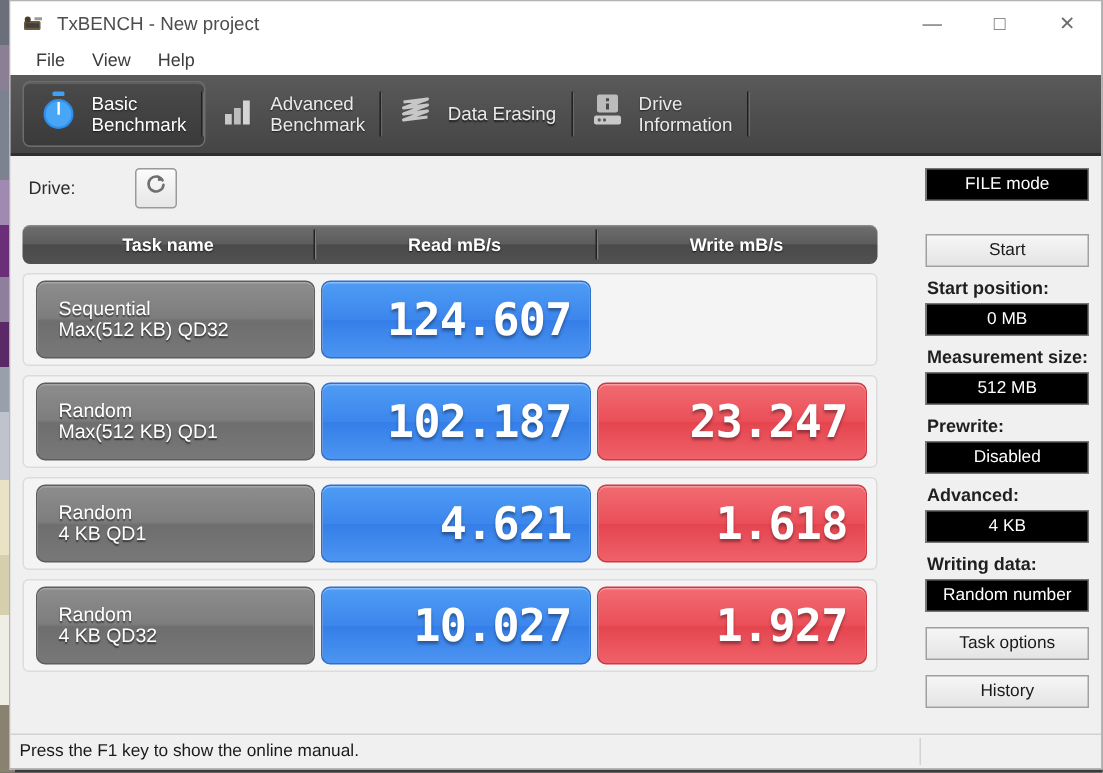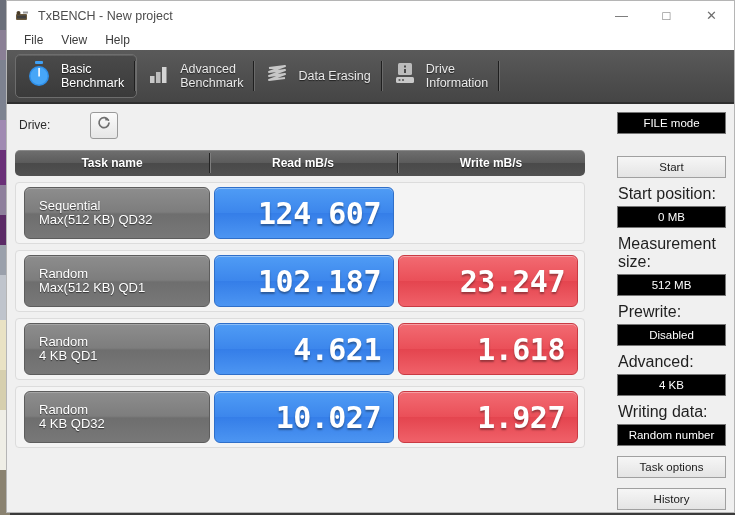--- a/index.html
+++ b/index.html
@@ -318,23 +318,24 @@
   .r-button {
     height: 22px;
     background: linear-gradient(to bottom, #f6f6f6, #e4e4e4);
     border: 1px solid #a0a0a0;
     display: flex; align-items: center; justify-content: center;
     color: #1a1a1a;
     font-size: 11.5px;
     box-sizing: border-box;
   }
   .r-label {
-    font-size: 16px;
+    font-size: 12px;
     color: #1f1f1f;
     margin: 7px 0 3px 1px;
+    font-weight: bold;
   }
   #right-pane .spacer-lg { height: 22px; }
   #right-pane .spacer-sm { height: 10px; }
 
   
   #statusbar {
     height: 22px;
     background: #f0f0f0;
     border-top: 1px solid #d2d2d2;
     display: flex;
@@ -521,14 +522,18 @@
       <div class="mode-box">Random number</div>
 
       <div class="spacer-sm"></div>
       <div class="r-button">Task options</div>
       <div class="spacer-sm"></div>
       <div class="r-button">History</div>
     </div>
 
   </div>
 
+  <div id="statusbar">
+    <div id="status-text">Press the F1 key to show the online manual.</div>
+    <div id="status-sep"></div>
+  </div>
 
 </div>
 
 </body></html>

